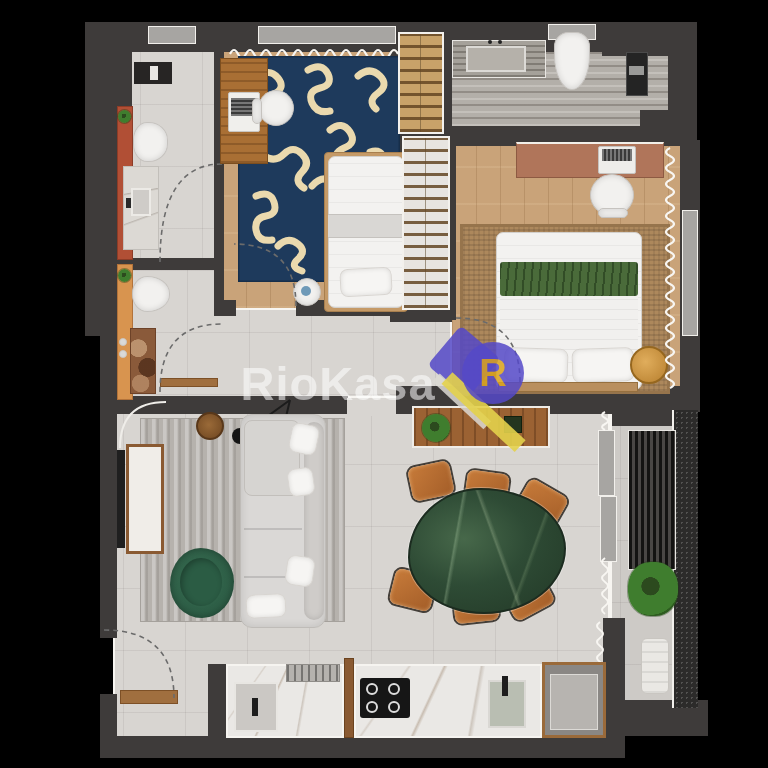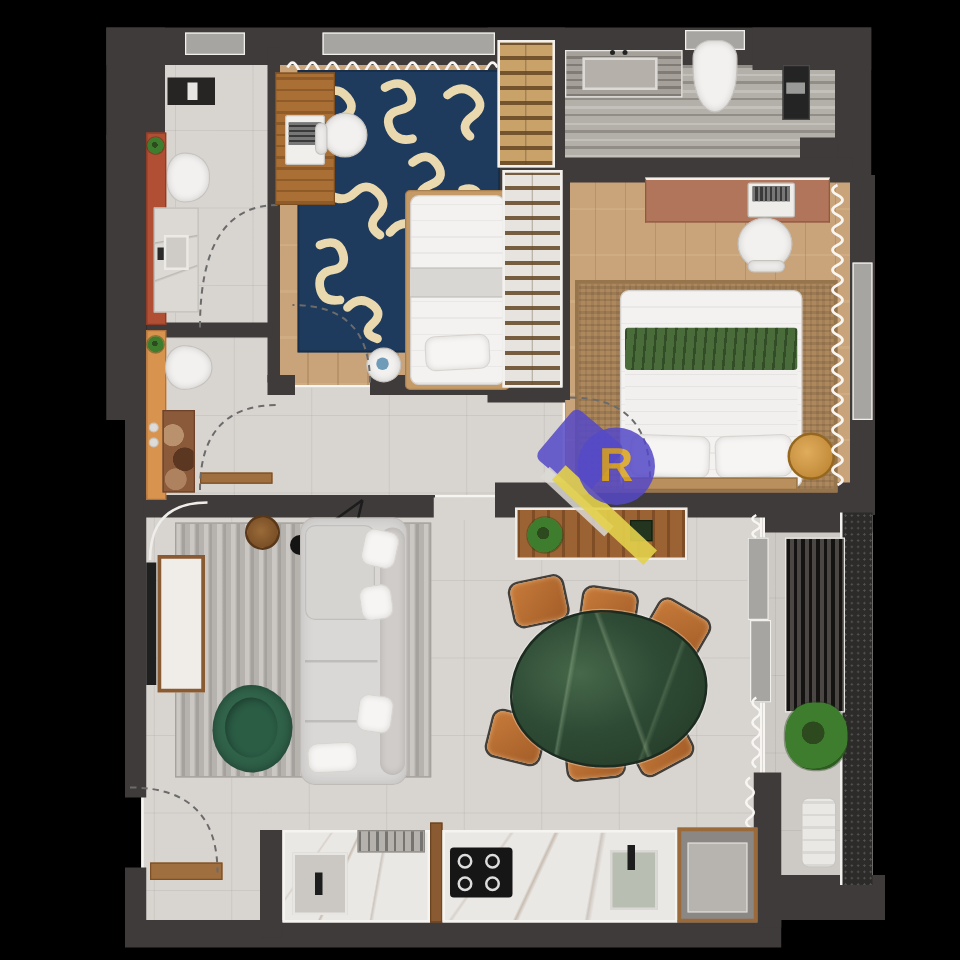--- a/index.html
+++ b/index.html
@@ -244,20 +244,21 @@
   <div class="abs" style="left:360px;top:678px;width:50px;height:40px;background:#161616;border-radius:3px"></div>
   <div class="abs" style="left:366px;top:683px;width:12px;height:12px;border:2px solid #ddd;border-radius:50%"></div>
   <div class="abs" style="left:388px;top:683px;width:12px;height:12px;border:2px solid #ddd;border-radius:50%"></div>
   <div class="abs" style="left:366px;top:701px;width:12px;height:12px;border:2px solid #ddd;border-radius:50%"></div>
   <div class="abs" style="left:388px;top:701px;width:12px;height:12px;border:2px solid #ddd;border-radius:50%"></div>
   <div class="abs" style="left:488px;top:680px;width:38px;height:48px;background:#b9beb2;border:2px solid #dad8d4"></div>
   <div class="abs" style="left:502px;top:676px;width:6px;height:20px;background:#1d1d1d"></div>
   <div class="abs" style="left:542px;top:662px;width:64px;height:76px;background:#8a8784;border:3px solid #9a6a3a"></div>
   <div class="abs" style="left:550px;top:674px;width:48px;height:56px;background:#b7b4b0;border:1px solid #dcdad6"></div>
 
+  <div class="abs wmtext" style="left:226px;top:356px;width:224px;font-size:47px;font-weight:600">RioKasa</div>
   <div class="abs" style="left:436px;top:330px;width:110px;height:100px">
     <div class="abs" style="left:2px;top:6px;width:52px;height:52px;background:var(--logo-violet,#5549c8);opacity:.85;border-radius:6px;transform:rotate(40deg)"></div>
     <div class="abs" style="left:0px;top:42px;width:70px;height:11px;background:#dcd9d4;opacity:.85;transform:rotate(43deg);transform-origin:0 50%"></div>
     <div class="abs" style="left:11px;top:40px;width:100px;height:16px;background:var(--logo-yellow,#e3d24b);opacity:.9;transform:rotate(43deg);transform-origin:0 50%"></div>
     <div class="abs" style="left:26px;top:12px;width:62px;height:62px;border-radius:50%;background:var(--logo-violet,#5549c8);opacity:.85;display:flex;align-items:center;justify-content:center">
       <span style="color:var(--logo-amber,#daa31c);font-size:38px;font-weight:700;font-family:'Liberation Sans',sans-serif">R</span>
     </div>
   </div>
 
 </div>

